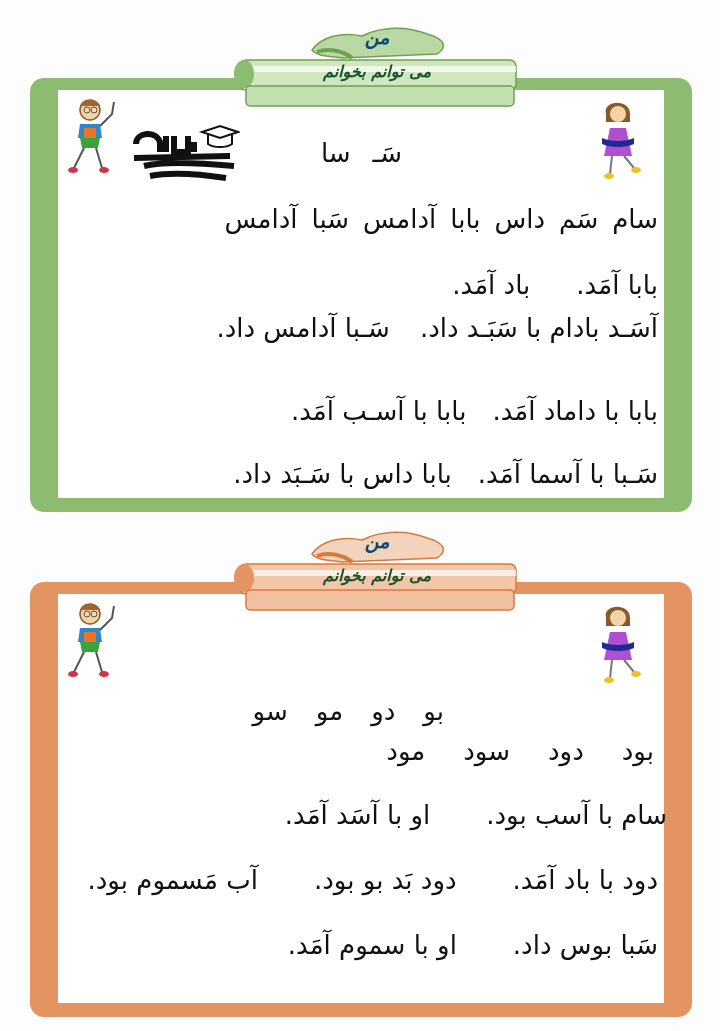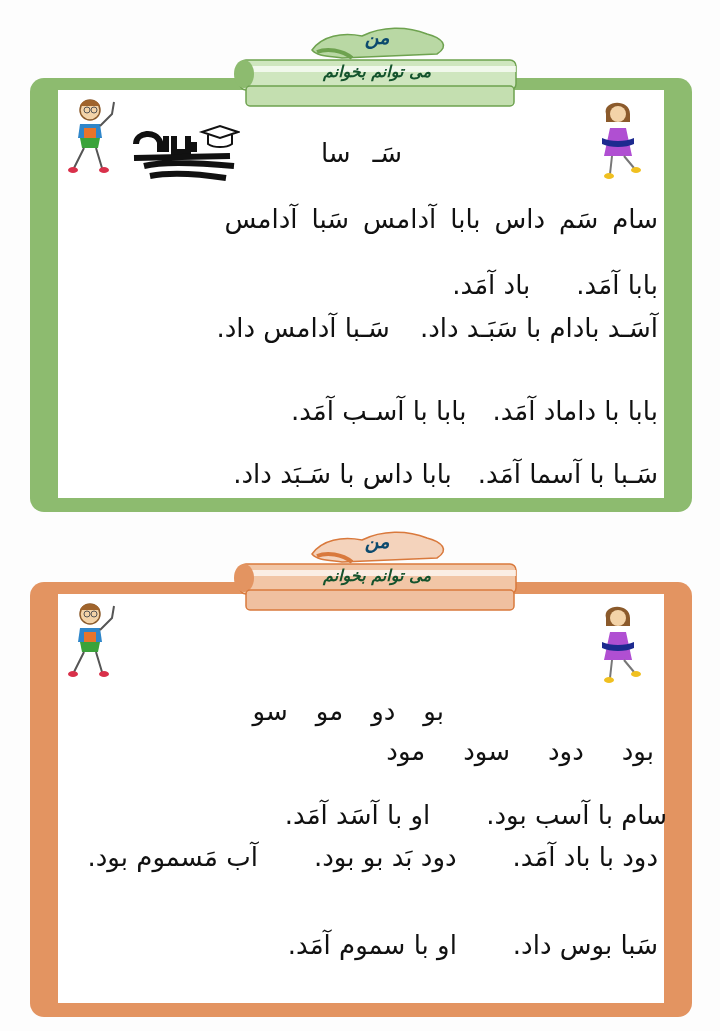--- a/index.html
+++ b/index.html
@@ -140,18 +140,18 @@
   <span>بو</span><span style="width:28px"></span><span>دو</span><span style="width:28px"></span><span>مو</span><span style="width:28px"></span><span>سو</span>
 </div>
 
 <div class="line" style="right:66px;top:736px;">
   <span>بود</span><span style="width:38px"></span><span>دود</span><span style="width:38px"></span><span>سود</span><span style="width:38px"></span><span>مود</span>
 </div>
 
 <div class="line" style="right:53px;top:800px;">
   <span>سام با آسب بود.</span><span style="width:56px"></span><span>او با آسَد آمَد.</span>
 </div>
-<div class="line" style="right:62px;top:842px;">
+<div class="line" style="right:62px;top:865px;">
   <span>دود با باد آمَد.</span><span style="width:56px"></span><span>دود بَد بو بود.</span><span style="width:56px"></span><span>آب مَسموم بود.</span>
 </div>
 <div class="line" style="right:62px;top:930px;">
   <span>سَبا بوس داد.</span><span style="width:56px"></span><span>او با سموم آمَد.</span>
 </div>
 
 </body></html>

